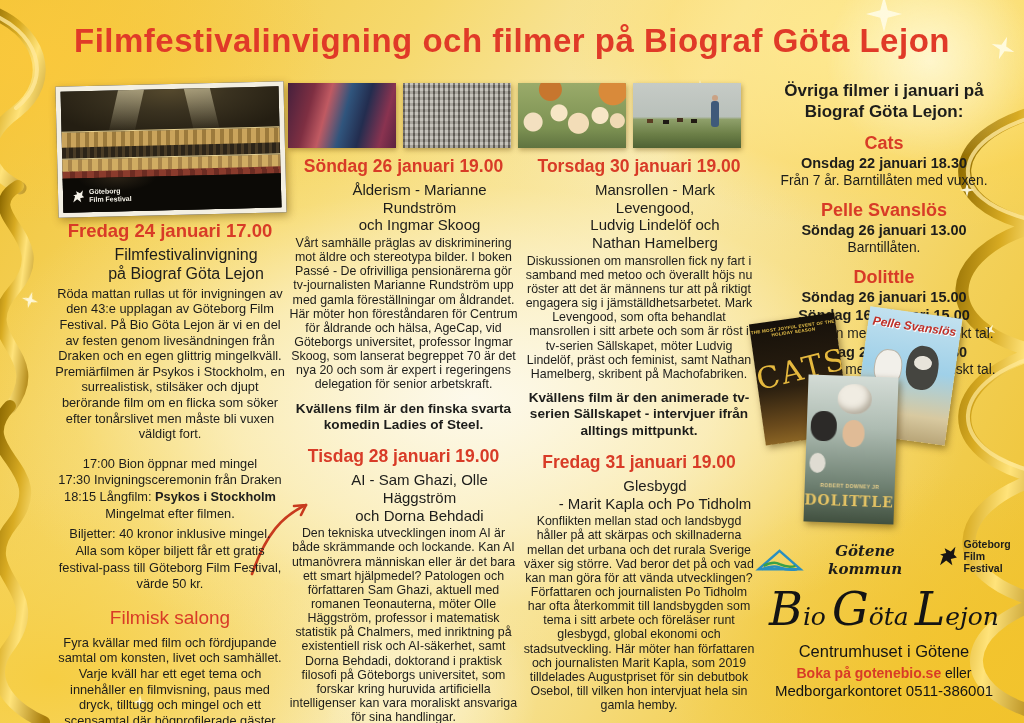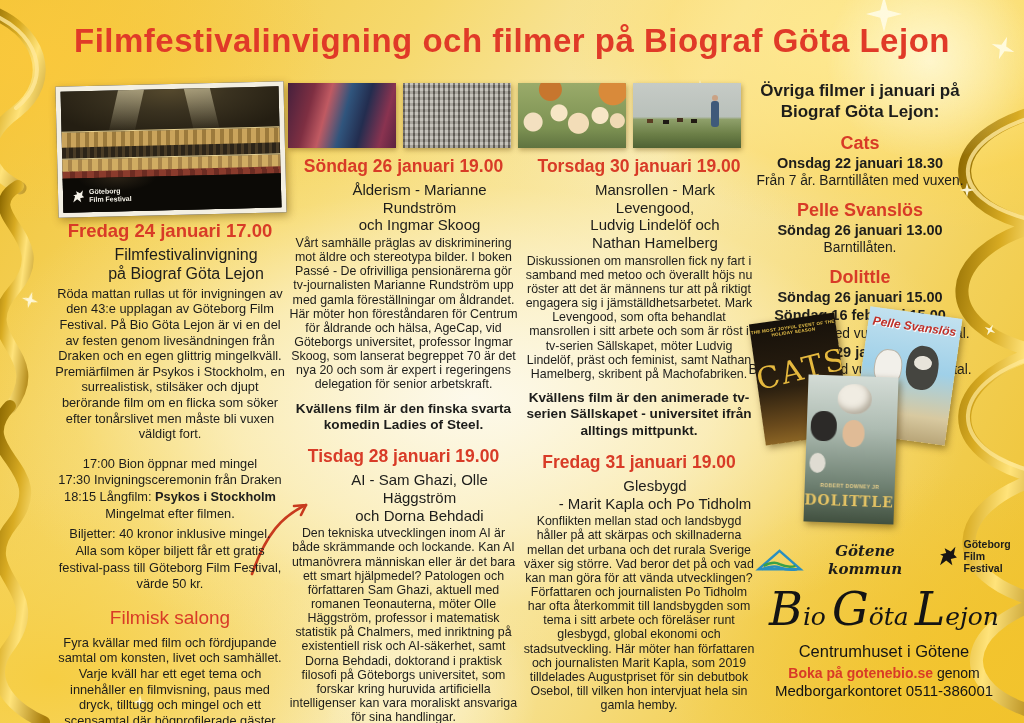--- a/index.html
+++ b/index.html
@@ -53,21 +53,21 @@
   .t4{left:633px;background:linear-gradient(#c6cbc6 0%,#b9c0ba 52%,#8fa06a 56%,#6d8048 78%,#4f6234 100%);}
   .t4 .figure{position:absolute;right:22px;top:18px;width:8px;height:26px;background:#3f5a7a;border-radius:3px;}
   .t4 .figure:before{content:"";position:absolute;left:1px;top:-6px;width:6px;height:6px;border-radius:50%;background:#caa284;}
   .t4 .cows{position:absolute;left:14px;top:36px;width:6px;height:4px;background:#5a3c22;
     box-shadow:16px 1px 0 #1e1a14,30px -1px 0 #463020,44px 0 0 #201a12;}
   
   .col{position:absolute;text-align:center;}
   .col1{left:53px;top:220px;width:234px;}
   .col2{left:288px;top:156px;width:231px;}
   .col3{left:522px;top:156px;width:234px;}
-  .col4{left:732px;top:80px;width:256px;text-align:center;}
+  .col4{left:756px;top:80px;width:256px;text-align:center;}
   .event-date{font-size:17.5px;font-weight:bold;color:#d83b27;}
   .event-title{font-size:15px;font-weight:normal;margin:4px 0 2px;line-height:1.18;padding-left:32px;}
   .event-body{font-size:12.4px;line-height:1.14;margin:2px 0 0;}
   .event-film{font-size:13.6px;font-weight:bold;line-height:1.2;margin-top:9px;}
   .event{margin-bottom:13px;}
   .sched{font-size:12.8px;line-height:1.3;margin-top:14px;}
   .tickets{font-size:12.8px;line-height:1.3;margin:4px 0 0;}
   .salong-title{font-size:19px;font-weight:normal;color:#d83b27;margin-top:14px;}
   .salong-body{font-size:12.8px;line-height:1.22;margin:6px 0 0;}
   
@@ -221,21 +221,21 @@
     </div>
   </div>
 
   <div class="col col3">
     <div class="event">
       <div class="event-date">Torsdag 30 januari 19.00</div>
       <div class="event-title pre">Mansrollen - Mark Levengood,
 Ludvig Lindelöf och
 Nathan Hamelberg</div>
       <p class="event-body">Diskussionen om mansrollen fick ny fart i samband med metoo och överallt höjs nu röster att det är männens tur att på riktigt engagera sig i jämställdhetsarbetet. Mark Levengood, som ofta behandlat mansrollen i sitt arbete och som är röst i tv-serien Sällskapet, möter Ludvig Lindelöf, präst och feminist, samt Nathan Hamelberg, skribent på Machofabriken.</p>
-      <div class="event-film">Kvällens film är den animerade tv-serien Sällskapet - universitet ifrån alltings mittpunkt.</div>
+      <div class="event-film">Kvällens film är den animerade tv-serien Sällskapet - intervjuer ifrån alltings mittpunkt.</div>
     </div>
     <div class="event">
       <div class="event-date">Fredag 31 januari 19.00</div>
       <div class="event-title pre">Glesbygd
 - Marit Kapla och Po Tidholm</div>
       <p class="event-body">Konflikten mellan stad och landsbygd håller på att skärpas och skillnaderna mellan det urbana och det rurala Sverige växer sig större. Vad beror det på och vad kan man göra för att vända utvecklingen? Författaren och journalisten Po Tidholm har ofta återkommit till landsbygden som tema i sitt arbete och föreläser runt glesbygd, global ekonomi och stadsutveckling. Här möter han författaren och journalisten Marit Kapla, som 2019 tilldelades Augustpriset för sin debutbok Osebol, till vilken hon intervjuat hela sin gamla hemby.</p>
       <div class="event-film">Kvällens film är den isländska dramakomedin Mjölkkriget.</div>
     </div>
   </div>
 
@@ -296,18 +296,18 @@
         </svg>
         <span class="gff-text pre">Göteborg
 Film Festival</span>
       </div>
     </div>
     <div class="bio-script">
       <span>Bio</span><span>Göta</span><span>Lejon</span>
     </div>
     <div class="address">Centrumhuset i Götene</div>
     <div class="booking">
-      <a href="#">Boka på gotenebio.se</a><span class="plain"> genom</span>
+      <a href="#">Boka på gotenebio.se</a><span class="plain"> eller</span>
     </div>
     <div class="phone">Medborgarkontoret 0511-386001</div>
   </div>
 
 </div>
 
 </body></html>

